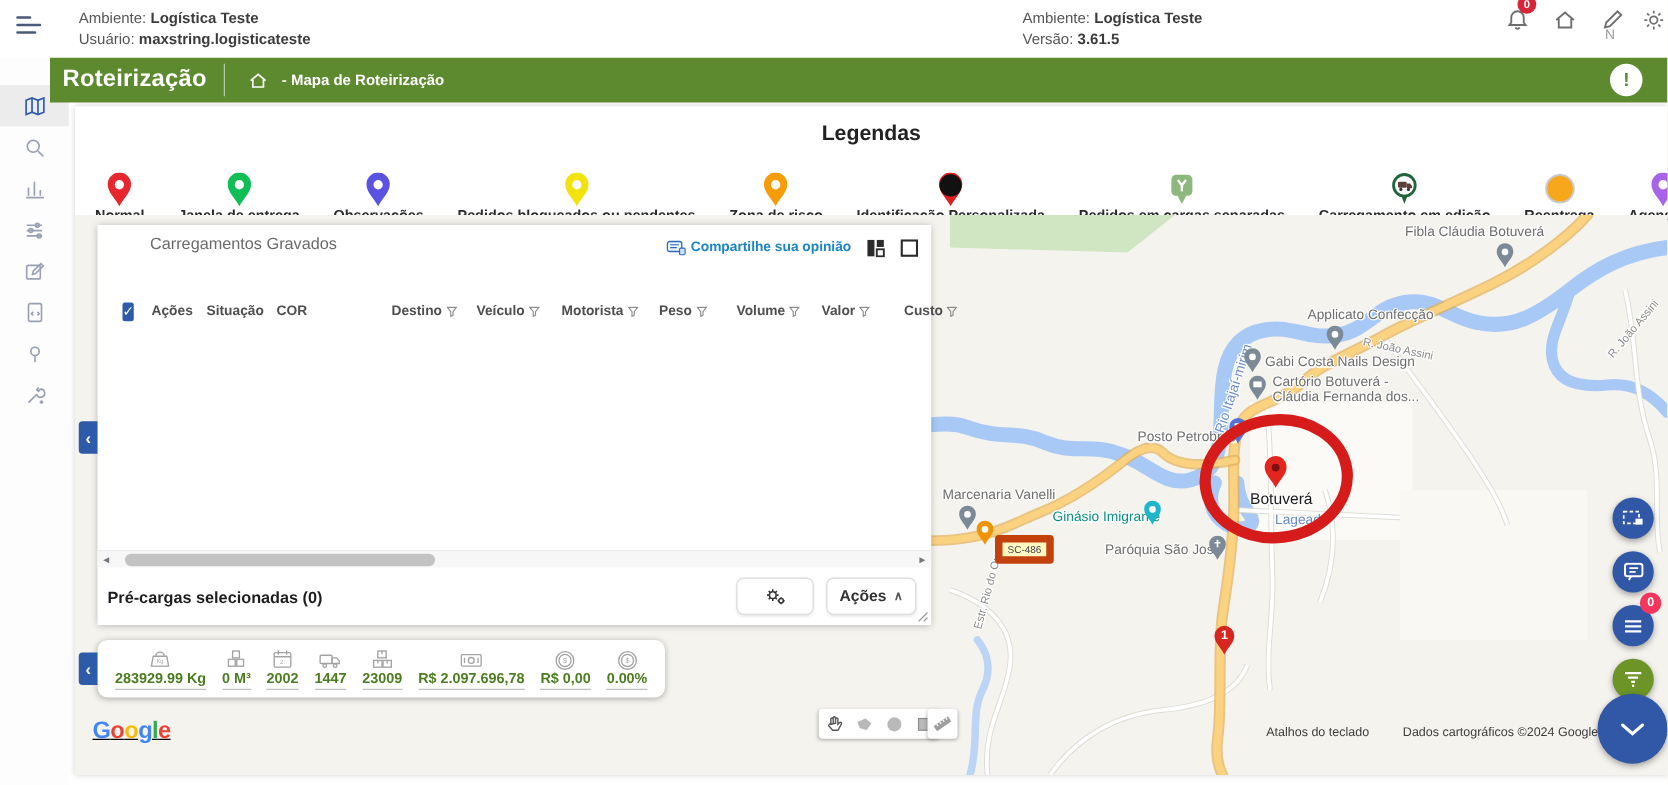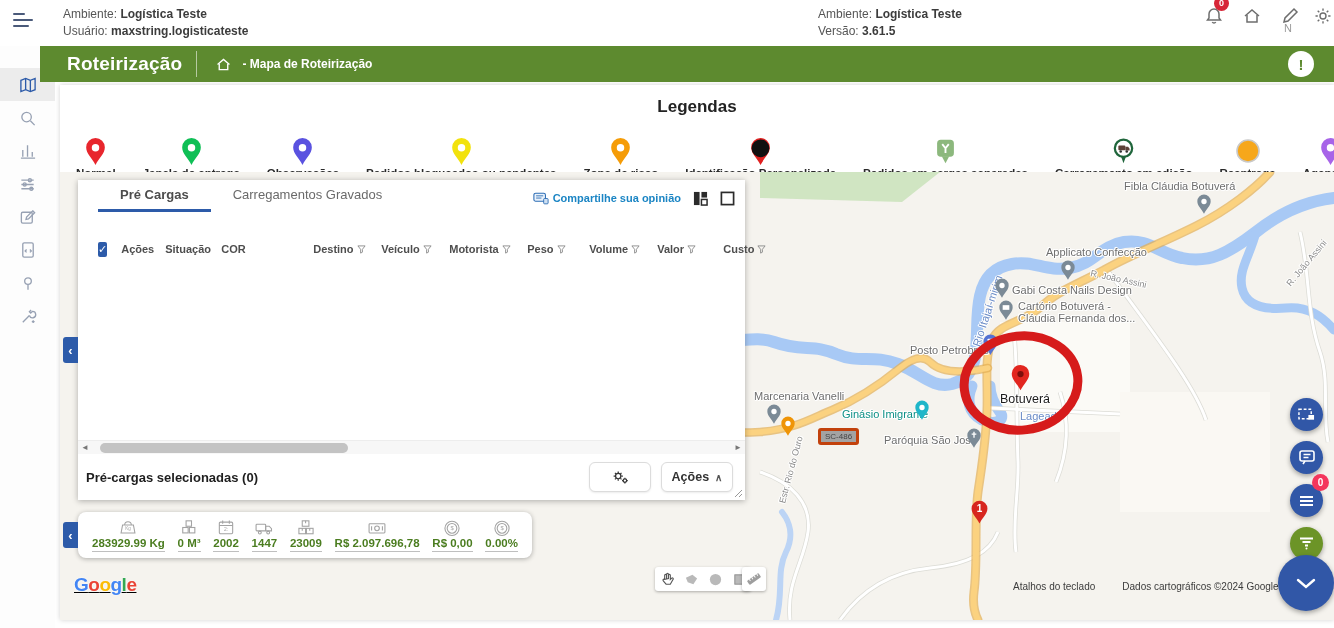--- a/index.html
+++ b/index.html
@@ -22,21 +22,21 @@
   .env-left{left:63px;}
   .env-right{left:818px;}
   .topicon{position:absolute;top:6px;width:20px;height:20px;color:#6e6e6e;cursor:pointer;}
   .bellbadge{position:absolute;left:1214px;top:-4px;min-width:15px;height:15px;border-radius:8px;
     background:var(--badge);color:#fff;font-size:9px;font-weight:bold;text-align:center;line-height:15px;z-index:41;padding:0 2px;}
   .strayN{position:absolute;left:1284px;top:22px;font-size:11px;color:#9a9a9a;}
 
   
   .greenbar{position:absolute;left:40px;top:46px;width:1294px;height:36px;background:var(--green);
     display:flex;align-items:center;z-index:35;}
-  .gb-title{color:#fff;font-size:19px;font-weight:bold;margin-left:27px;letter-spacing:.2px;}
+  .gb-title{color:#fff;font-size:19px;font-weight:bold;margin-left:10px;letter-spacing:.2px;}
   .gb-div{width:1px;height:26px;background:rgba(255,255,255,.55);margin:0 18px 0 14px;}
   .gb-crumb{color:#fff;font-size:12px;font-weight:bold;margin-left:10px;}
   .gb-alert{margin-left:auto;margin-right:20px;width:26px;height:26px;border-radius:50%;background:#fff;
     color:var(--green);font-weight:bold;font-size:15px;display:flex;align-items:center;justify-content:center;cursor:pointer;}
 
   
   .sidebar{position:absolute;left:0;top:46px;width:55px;height:582px;background:#fdfdfd;z-index:20;padding-top:22px;}
   .sb-item{width:55px;height:33px;display:flex;align-items:center;justify-content:center;color:#97a1b3;cursor:pointer;}
   .sb-item.active{background:#ececec;color:var(--blue);}
 
@@ -51,22 +51,22 @@
   
   .maparea{position:absolute;left:60px;top:172px;width:1274px;height:448px;background:#f5f3ee;overflow:hidden;z-index:6;}
   .maplabel{position:absolute;font-size:11px;color:#6e6e6e;white-space:nowrap;z-index:3;
     text-shadow:1px 0 0 #fff,-1px 0 0 #fff,0 1px 0 #fff,0 -1px 0 #fff,1px 1px 0 #fff,-1px -1px 0 #fff;}
   .maplabel.street{font-size:9px;color:#8a8a8a;}
   .maplabel.water{color:#6b8cc7;}
   .maplabel.teal{color:#0b8f85;}
   .maplabel.locality{font-size:12.5px;color:#1b1b1b;font-weight:500;}
   .mappin{position:absolute;z-index:4;cursor:pointer;}
   .annotation{position:absolute;z-index:6;}
-  .shield{position:absolute;z-index:3;background:#a3a3a3;border:3px solid #c2410c;border-radius:3px;
-    font-size:8px;color:#444;padding:1px 4px;margin-left:22px;}
+  .shield{position:absolute;z-index:3;background:#fef9c3;border:6px solid #c2410c;border-radius:3px;
+    font-size:8px;color:#444;padding:1px 4px;}
   .google{position:absolute;left:14px;top:402px;z-index:8;font-size:19px;font-weight:bold;letter-spacing:-.5px;cursor:pointer;text-decoration:underline;}
   .attr{position:absolute;left:940px;top:409px;z-index:7;font-size:10px;color:#3c3c3c;display:flex;gap:14px;white-space:nowrap;}
   .attr span{cursor:pointer;margin-left:13px;}
   .mapctrls{position:absolute;left:595px;top:395px;z-index:9;display:flex;background:#fff;border-radius:3px;
     box-shadow:0 1px 3px rgba(0,0,0,.3);}
   .mapctrls .mc{width:24px;height:24px;display:flex;align-items:center;justify-content:center;color:#777;cursor:pointer;}
   .ruler{position:absolute;left:682px;top:395px;z-index:9;width:24px;height:24px;background:#fff;border-radius:3px;
     box-shadow:0 1px 3px rgba(0,0,0,.3);display:flex;align-items:center;justify-content:center;cursor:pointer;}
 
   
@@ -492,21 +492,20 @@
         <g transform="rotate(-35 8 8)">
           <rect x="1" y="5.5" width="14" height="5" rx="1" fill="#9e9e9e"></rect>
           <path d="M4 5.5v2M7 5.5v2M10 5.5v2M13 5.5v2" stroke="#fff" stroke-width="1"></path>
         </g>
       </svg>
   </div>
 </div>
 
 <div class="datapanel">
   <div class="tabsrow">
-    <div class="tab active">Pré Cargas</div>
     <div class="tab">Carregamentos Gravados</div>
     <div class="paneltools">
       <div class="feedback">
         <svg width="16" height="13" viewBox="0 0 18 14">
             <rect x="1" y="1" width="13" height="9" rx="2" fill="#eaf2fb" stroke="#2d6db5" stroke-width="1.2"></rect>
             <path d="M3.5 4h8M3.5 6.5h6" stroke="#2d6db5" stroke-width="1"></path>
             <rect x="12" y="7" width="5" height="6" rx="1" fill="#cfe0f2" stroke="#2d6db5" stroke-width="1"></rect>
           </svg>
         <span>Compartilhe sua opinião</span>
       </div>

